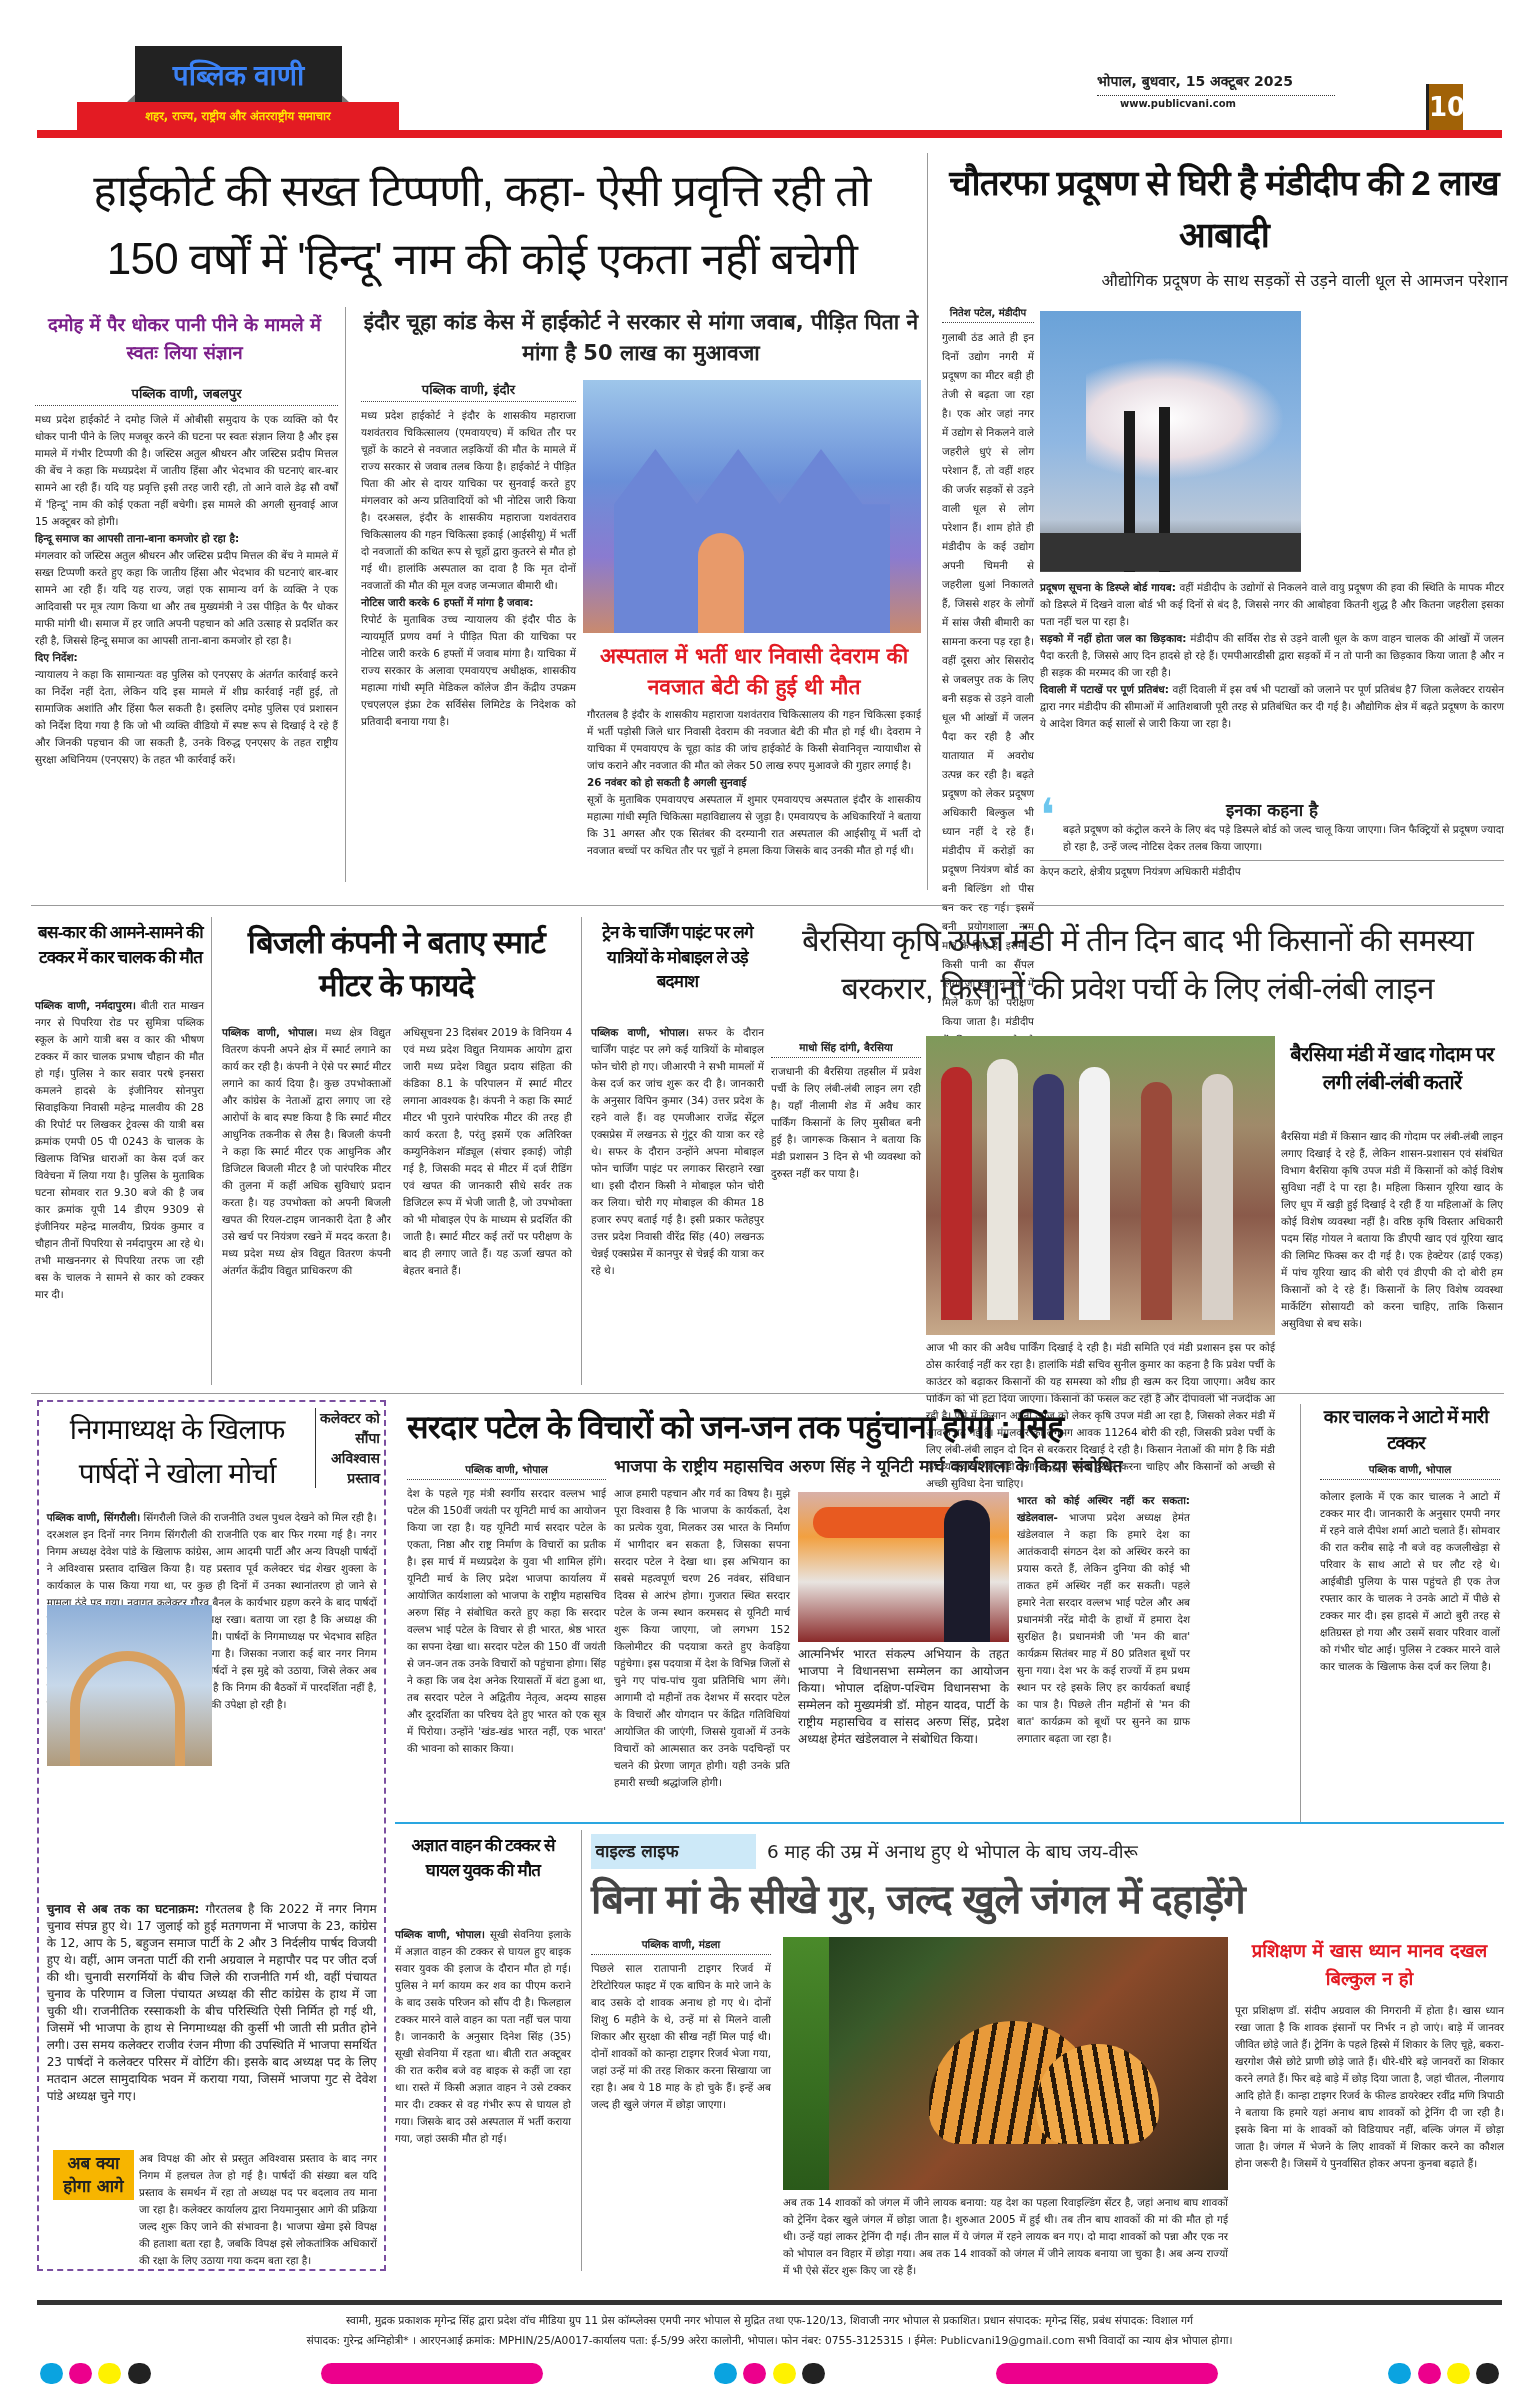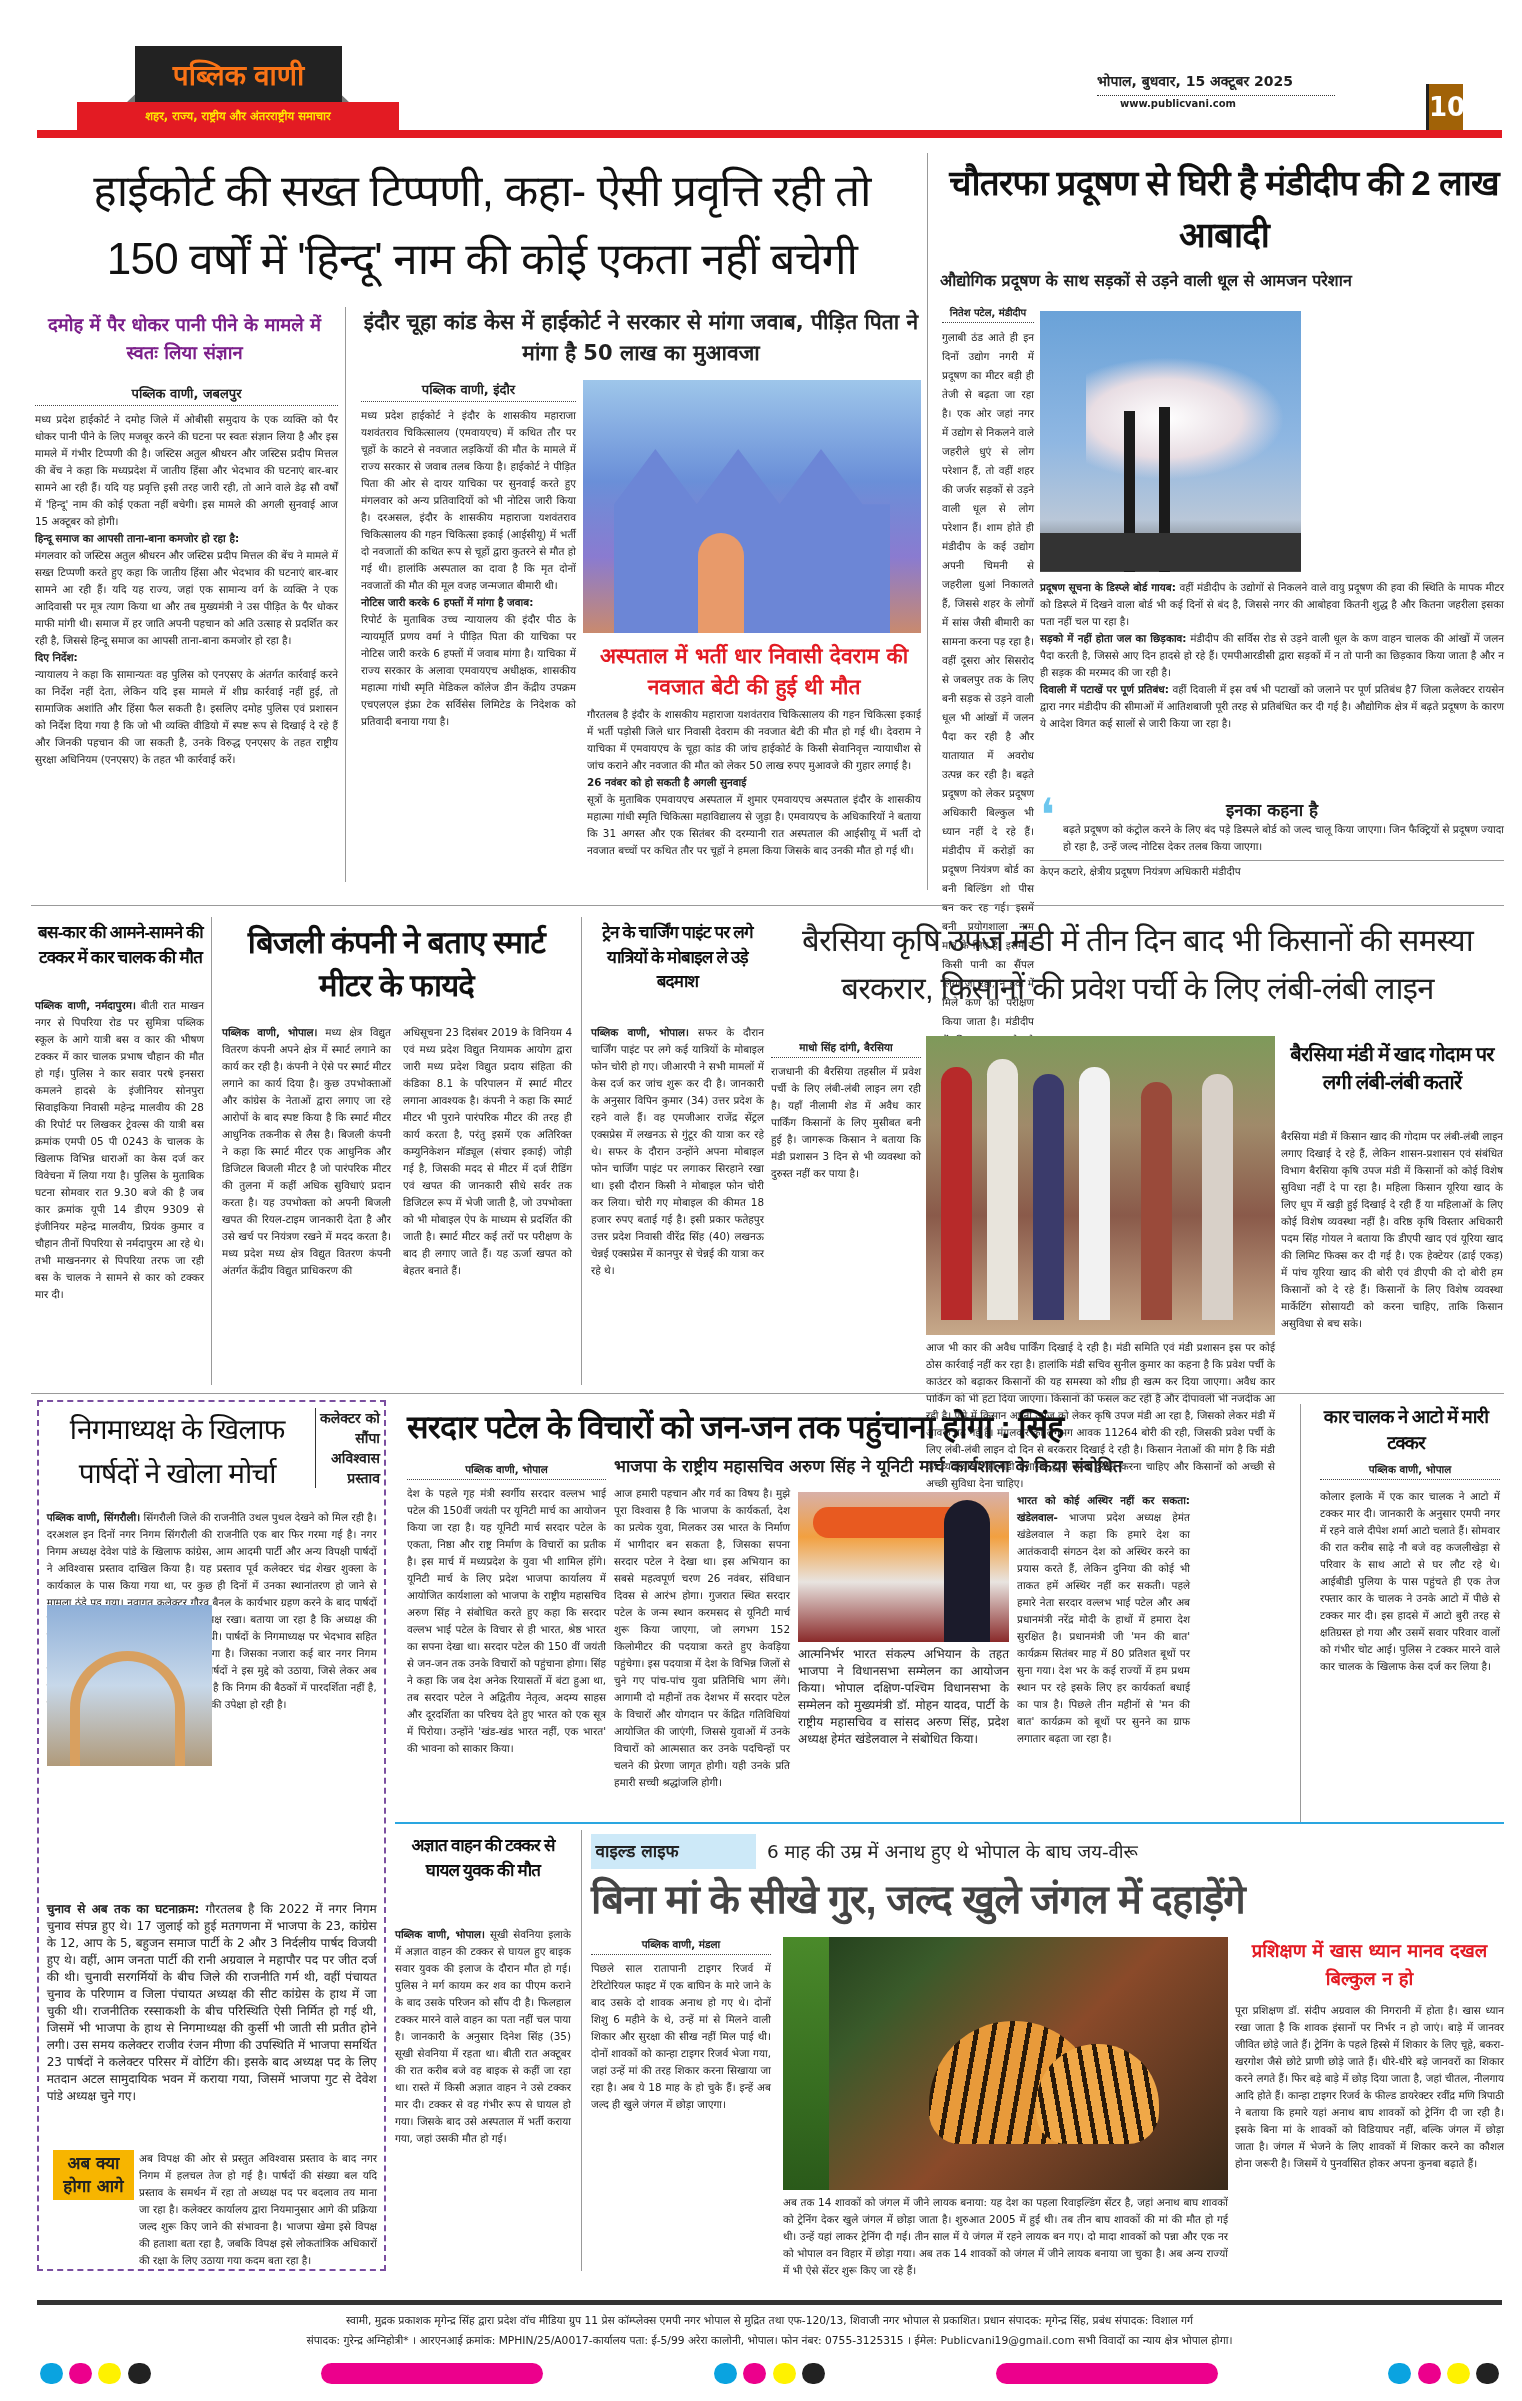--- a/index.html
+++ b/index.html
@@ -14,21 +14,21 @@
 .hrule{position:absolute;height:1.5px;background:#333}
 .photo{position:absolute;overflow:hidden}
 .regmark{display:inline-block;width:23px;height:21.5px;border-radius:10.7px;margin:0 3.1px}
 </style>
 </head>
 <body>
 
 <div class="abs" style="left:0;top:0;width:1522px;height:138px">
   <div class="abs" style="left:77px;top:46px;width:322px;height:84px">
     <div class="abs" style="left:0;top:27px;width:322px;height:46px;background:#777;clip-path:polygon(10% 100%,25% 0,75% 0,90% 100%)"></div>
-    <div class="abs" style="left:58px;top:0;width:207px;height:60px;background:#222;color:#f97316;font-size:28px;font-weight:bold;text-align:center;line-height:60px;font-family:'Liberation Sans',sans-serif">पब्लिक वाणी</div>
+    <div class="abs" style="left:58px;top:0;width:207px;height:60px;background:#222;color:#3b82f6;font-size:28px;font-weight:bold;text-align:center;line-height:60px;font-family:'Liberation Sans',sans-serif">पब्लिक वाणी</div>
     <div class="abs" style="left:0;top:56px;width:322px;height:29px;background:#e31b23;color:#ffe600;font-size:11.5px;font-weight:bold;text-align:center;line-height:29px">शहर, राज्य, राष्ट्रीय और अंतरराष्ट्रीय समाचार</div>
   </div>
   <div class="abs" style="left:1097px;top:71px;width:238px;font-size:14px;font-weight:bold;border-bottom:0.8px dotted #333;padding-bottom:4.6px">भोपाल, बुधवार, 15 अक्टूबर 2025</div>
   <div class="abs" style="left:1120px;top:98px;font-size:10px;font-weight:bold">www.publicvani.com</div>
   <div class="abs" style="left:1426px;top:84px;width:37px;height:46px;background:#a16207;color:#fff;font-size:26px;font-weight:bold;text-align:center;line-height:46px;border-left:3.1px solid #222">10</div>
   <div class="abs" style="left:37px;top:130px;width:1465px;height:7.7px;background:#e31b23"></div>
 </div>
 
 <div class="abs hl" style="left:58px;top:157px;width:848px;font-size:44px;line-height:68px;text-align:center">हाईकोर्ट की सख्त टिप्पणी, कहा- ऐसी प्रवृत्ति रही तो 150 वर्षों में 'हिन्दू' नाम की कोई एकता नहीं बचेगी</div>
 <div class="abs purple" style="left:31px;top:311px;width:307px;font-size:18.4px;font-weight:bold;line-height:28px;text-align:center">दमोह में पैर धोकर पानी पीने के मामले में स्वतः लिया संज्ञान</div>
@@ -55,21 +55,21 @@
 </div>
 <div class="abs red" style="left:587px;top:641px;width:334px;font-size:21px;font-weight:bold;line-height:31px;text-align:center">अस्पताल में भर्ती धार निवासी देवराम की नवजात बेटी की हुई थी मौत</div>
 <div class="abs" style="left:587px;top:706px;width:334px">
   <div class="body-text" style="font-size:10.4px;line-height:17px">गौरतलब है इंदौर के शासकीय महाराजा यशवंतराव चिकित्सालय की गहन चिकित्सा इकाई में भर्ती पड़ोसी जिले धार निवासी देवराम की नवजात बेटी की मौत हो गई थी। देवराम ने याचिका में एमवायएच के चूहा कांड की जांच हाईकोर्ट के किसी सेवानिवृत्त न्यायाधीश से जांच कराने और नवजात की मौत को लेकर 50 लाख रुपए मुआवजे की गुहार लगाई है।</div>
   <div class="body-text" style="font-weight:bold;font-size:10.4px;line-height:17px">26 नवंबर को हो सकती है अगली सुनवाई</div>
   <div class="body-text" style="font-size:10.4px;line-height:17px">सूत्रों के मुताबिक एमवायएच अस्पताल में शुमार एमवायएच अस्पताल इंदौर के शासकीय महात्मा गांधी स्मृति चिकित्सा महाविद्यालय से जुड़ा है। एमवायएच के अधिकारियों ने बताया कि 31 अगस्त और एक सितंबर की दरम्यानी रात अस्पताल की आईसीयू में भर्ती दो नवजात बच्चों पर कथित तौर पर चूहों ने हमला किया जिसके बाद उनकी मौत हो गई थी।</div>
 </div>
 <div class="vrule" style="left:927px;top:153px;height:737px"></div>
 
 <div class="abs hl" style="left:940px;top:157px;width:568px;font-size:35px;line-height:52px;text-align:center;font-weight:bold">चौतरफा प्रदूषण से घिरी है मंडीदीप की 2 लाख आबादी</div>
-<div class="abs" style="left:940px;top:269px;width:568px;font-size:16px;font-weight:bold;text-align:left">औद्योगिक प्रदूषण के साथ सड़कों से उड़ने वाली धूल से आमजन परेशान</div>
+<div class="abs" style="left:940px;top:269px;width:568px;font-size:16px;font-weight:normal;text-align:right">औद्योगिक प्रदूषण के साथ सड़कों से उड़ने वाली धूल से आमजन परेशान</div>
 <div class="abs" style="left:942px;top:305px;width:92px">
   <div class="byline" style="font-size:10px">नितेश पटेल, मंडीदीप</div>
   <div class="body-text" style="font-size:10.4px;line-height:19px">गुलाबी ठंड आते ही इन दिनों उद्योग नगरी में प्रदूषण का मीटर बड़ी ही तेजी से बढ़ता जा रहा है। एक ओर जहां नगर में उद्योग से निकलने वाले जहरीले धुएं से लोग परेशान हैं, तो वहीं शहर की जर्जर सड़कों से उड़ने वाली धूल से लोग परेशान हैं। शाम होते ही मंडीदीप के कई उद्योग अपनी चिमनी से जहरीला धुआं निकालते हैं, जिससे शहर के लोगों में सांस जैसी बीमारी का सामना करना पड़ रहा है। वहीं दूसरा ओर सिसरोद से जबलपुर तक के लिए बनी सड़क से उड़ने वाली धूल भी आंखों में जलन पैदा कर रही है और यातायात में अवरोध उत्पन्न कर रही है। बढ़ते प्रदूषण को लेकर प्रदूषण अधिकारी बिल्कुल भी ध्यान नहीं दे रहे हैं। मंडीदीप में करोड़ों का प्रदूषण नियंत्रण बोर्ड का बनी बिल्डिंग शो पीस बन कर रह गई। इसमें बनी प्रयोगशाला नाम मात्र के लिए है। इसमें न किसी पानी का सैंपल लिया जा रहा, न हवा में मिले कण का परीक्षण किया जाता है। मंडीदीप में निवाश कर रहे दो लाख से अधिक रहवासी वायु प्रदूषण से परेशान हैं।</div>
 </div>
 <div class="photo" style="left:1040px;top:311px;width:261px;height:261px;background:linear-gradient(180deg,#6aa2d8 0%,#8fb7e2 50%,#b9c7d8 80%,#4b4b4b 100%);width:261px">
   <div class="abs" style="left:46px;top:46px;width:199px;height:123px;background:radial-gradient(ellipse at 40% 50%,#fff 0%,#e8dde3 45%,rgba(220,210,220,0) 70%)"></div>
   <div class="abs" style="left:84px;top:100px;width:10.7px;height:161px;background:#1b1b1b"></div>
   <div class="abs" style="left:119px;top:96px;width:10.7px;height:165px;background:#1b1b1b"></div>
   <div class="abs" style="left:0;top:222px;width:261px;height:38px;background:#333"></div>
 </div>

